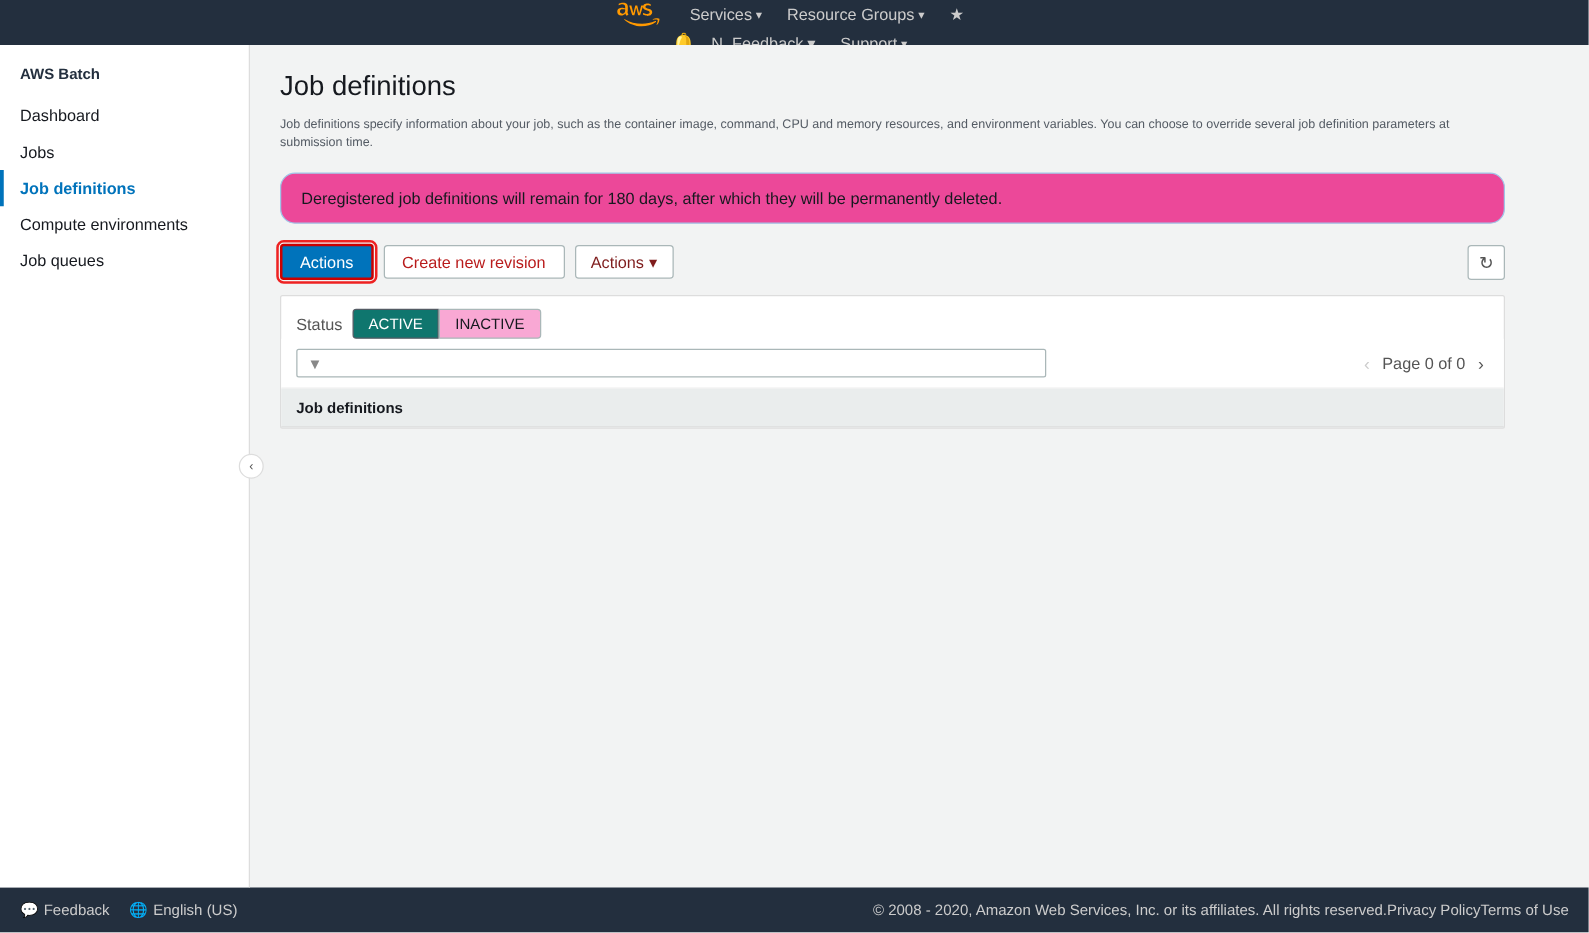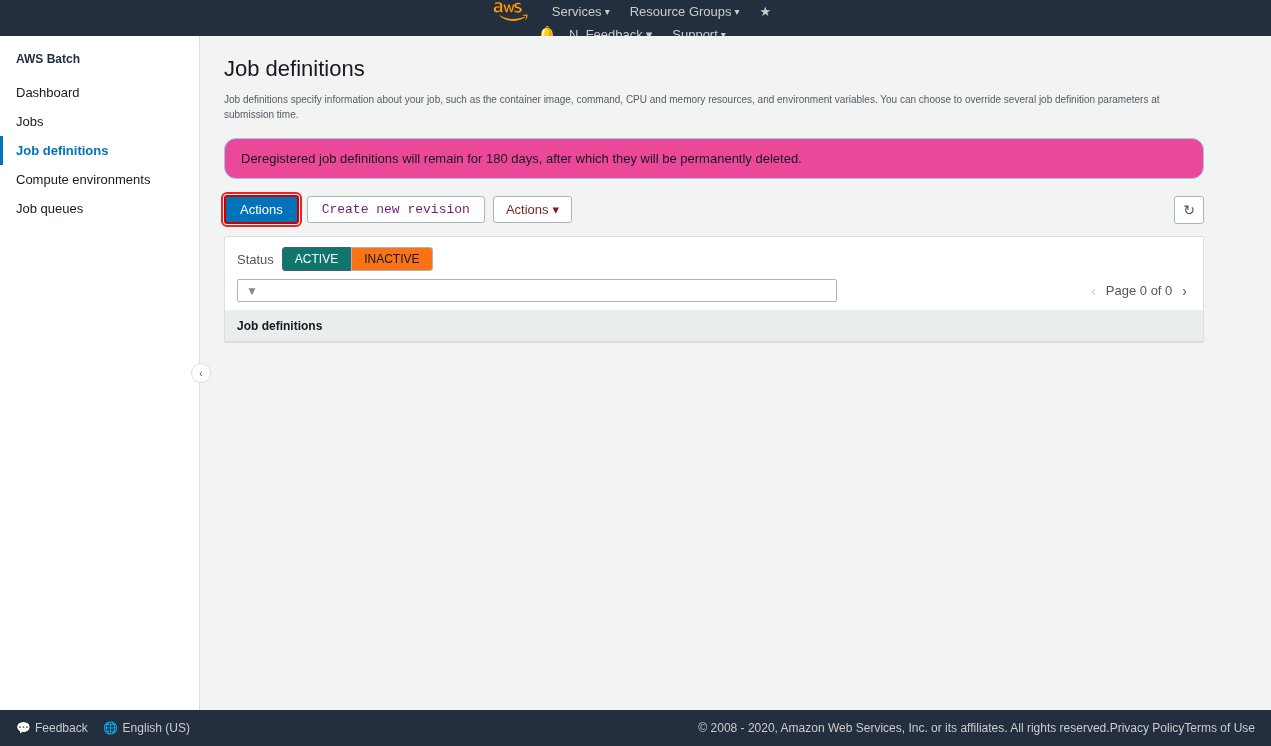--- a/index.html
+++ b/index.html
@@ -138,27 +138,26 @@
       border-radius: 3px;
       padding: 5px 14px;
       font-size: 13px;
       cursor: pointer;
       font-weight: 500;
       outline: 2px solid #e22;
       outline-offset: 1px;
     }
     .btn-secondary {
       background: #fff;
-      color: #701a75;
+      color: #b91c1c;
       border: 1px solid #aab7b8;
       border-radius: 3px;
       padding: 5px 14px;
       font-size: 13px;
       cursor: pointer;
-      font-family: Liberation Mono, monospace;
     }
     .btn-actions {
       background: #fff;
       color: #7f1d1d;
       border: 1px solid #aab7b8;
       border-radius: 3px;
       padding: 5px 12px;
       font-size: 13px;
       cursor: pointer;
       display: flex;
@@ -236,21 +235,21 @@
       font-size: 13px;
       color: #555;
       margin-right: 8px;
       text-align: right;
     }
     .status-tab {
       padding: 4px 12px;
       font-size: 12px;
       cursor: pointer;
       border: 1px solid #aab7b8;
-      background: #f97316;
+      background: #f9a8d4;
       color: #16191f;
     }
     .status-tab.active {
       background: #0f766e;
       color: #fff;
       border-color: #545b64;
     }
     .status-tab:first-of-type { border-radius: 3px 0 0 3px; }
     .status-tab:last-of-type { border-radius: 0 3px 3px 0; }
 

